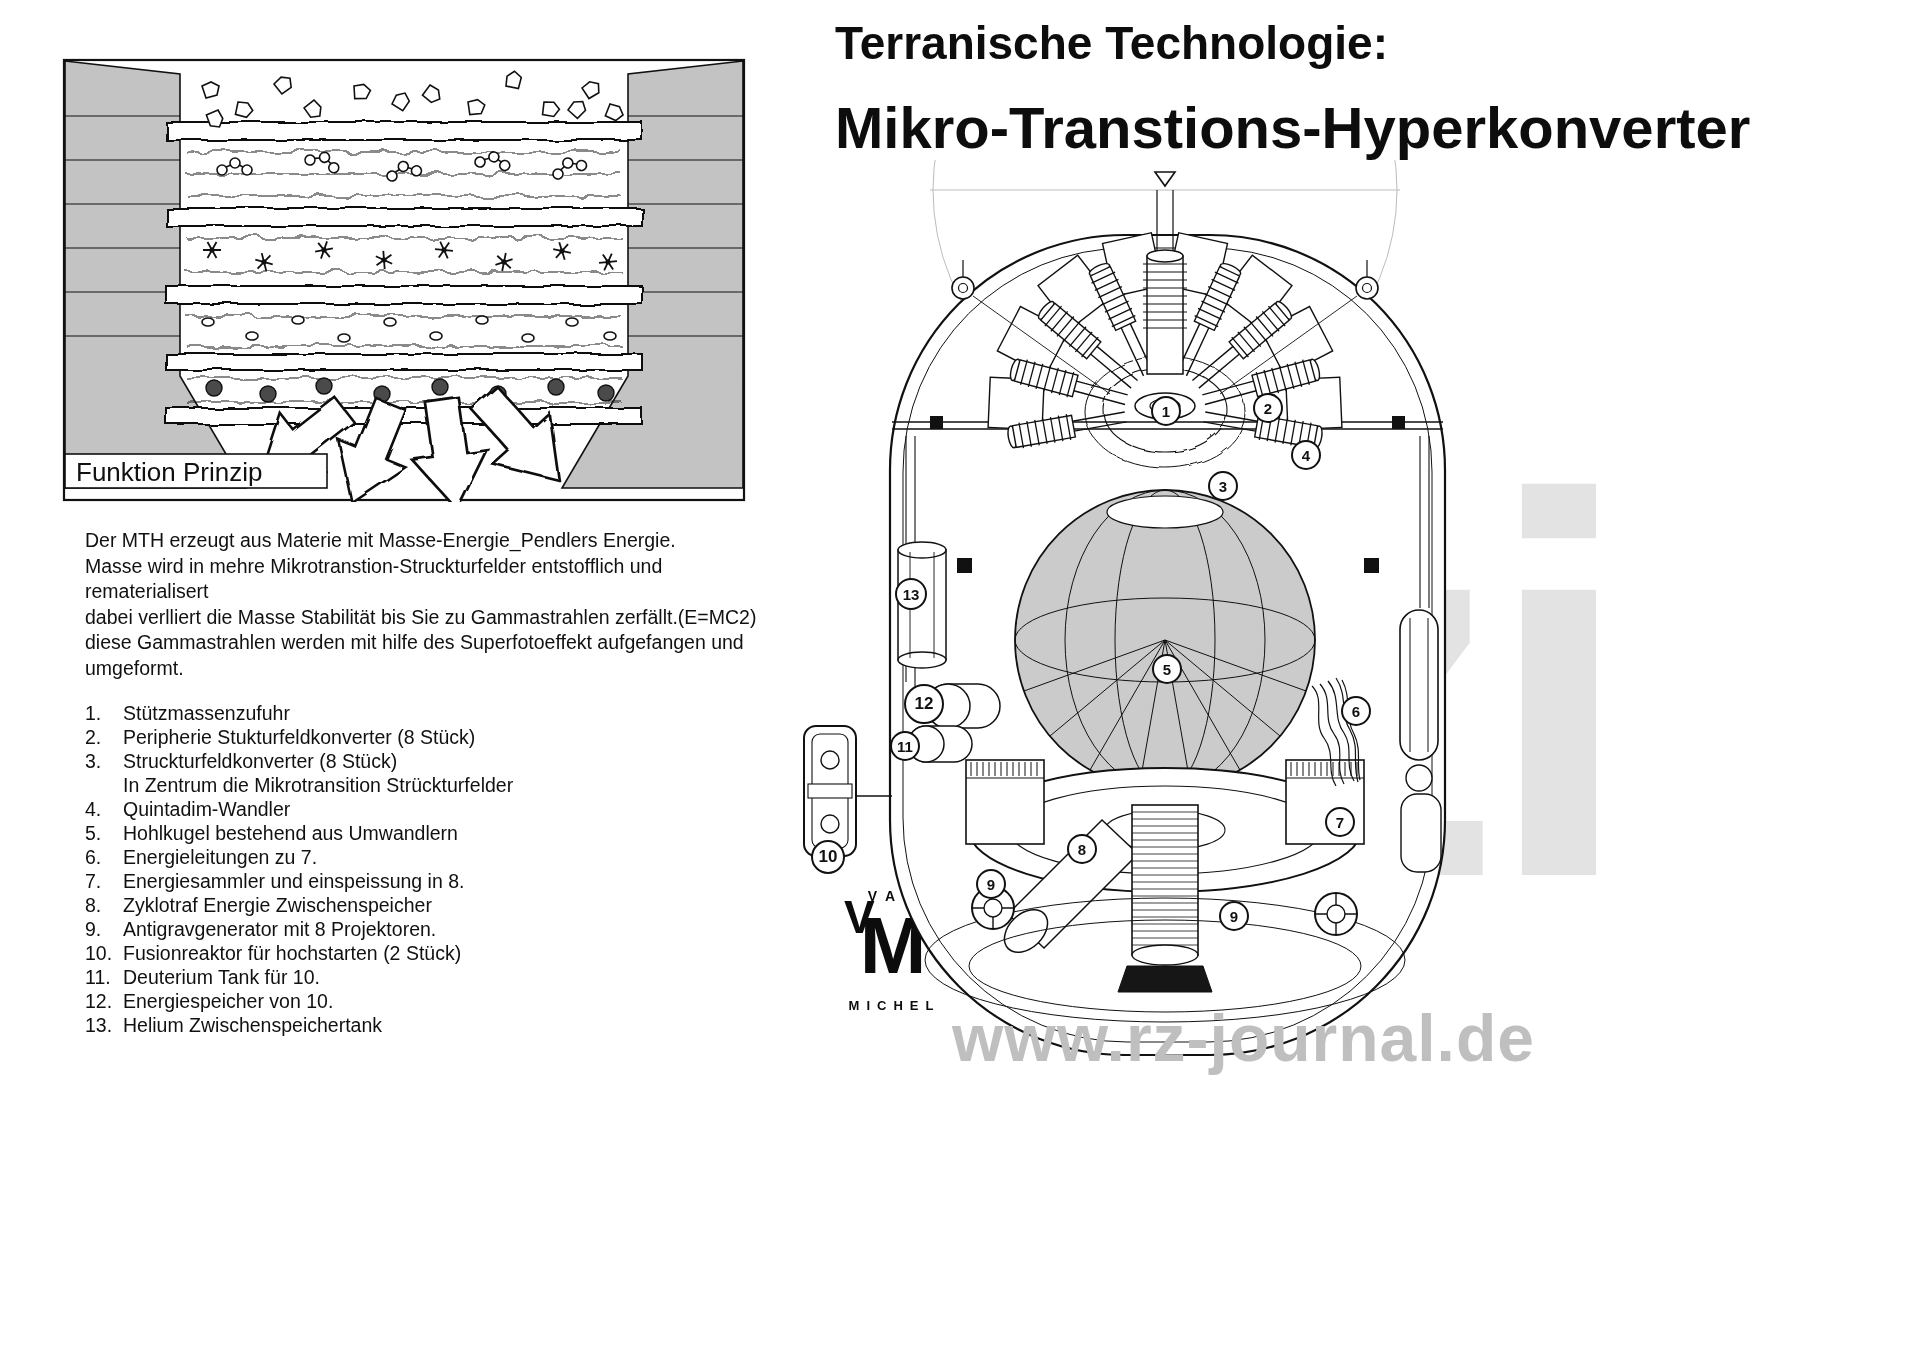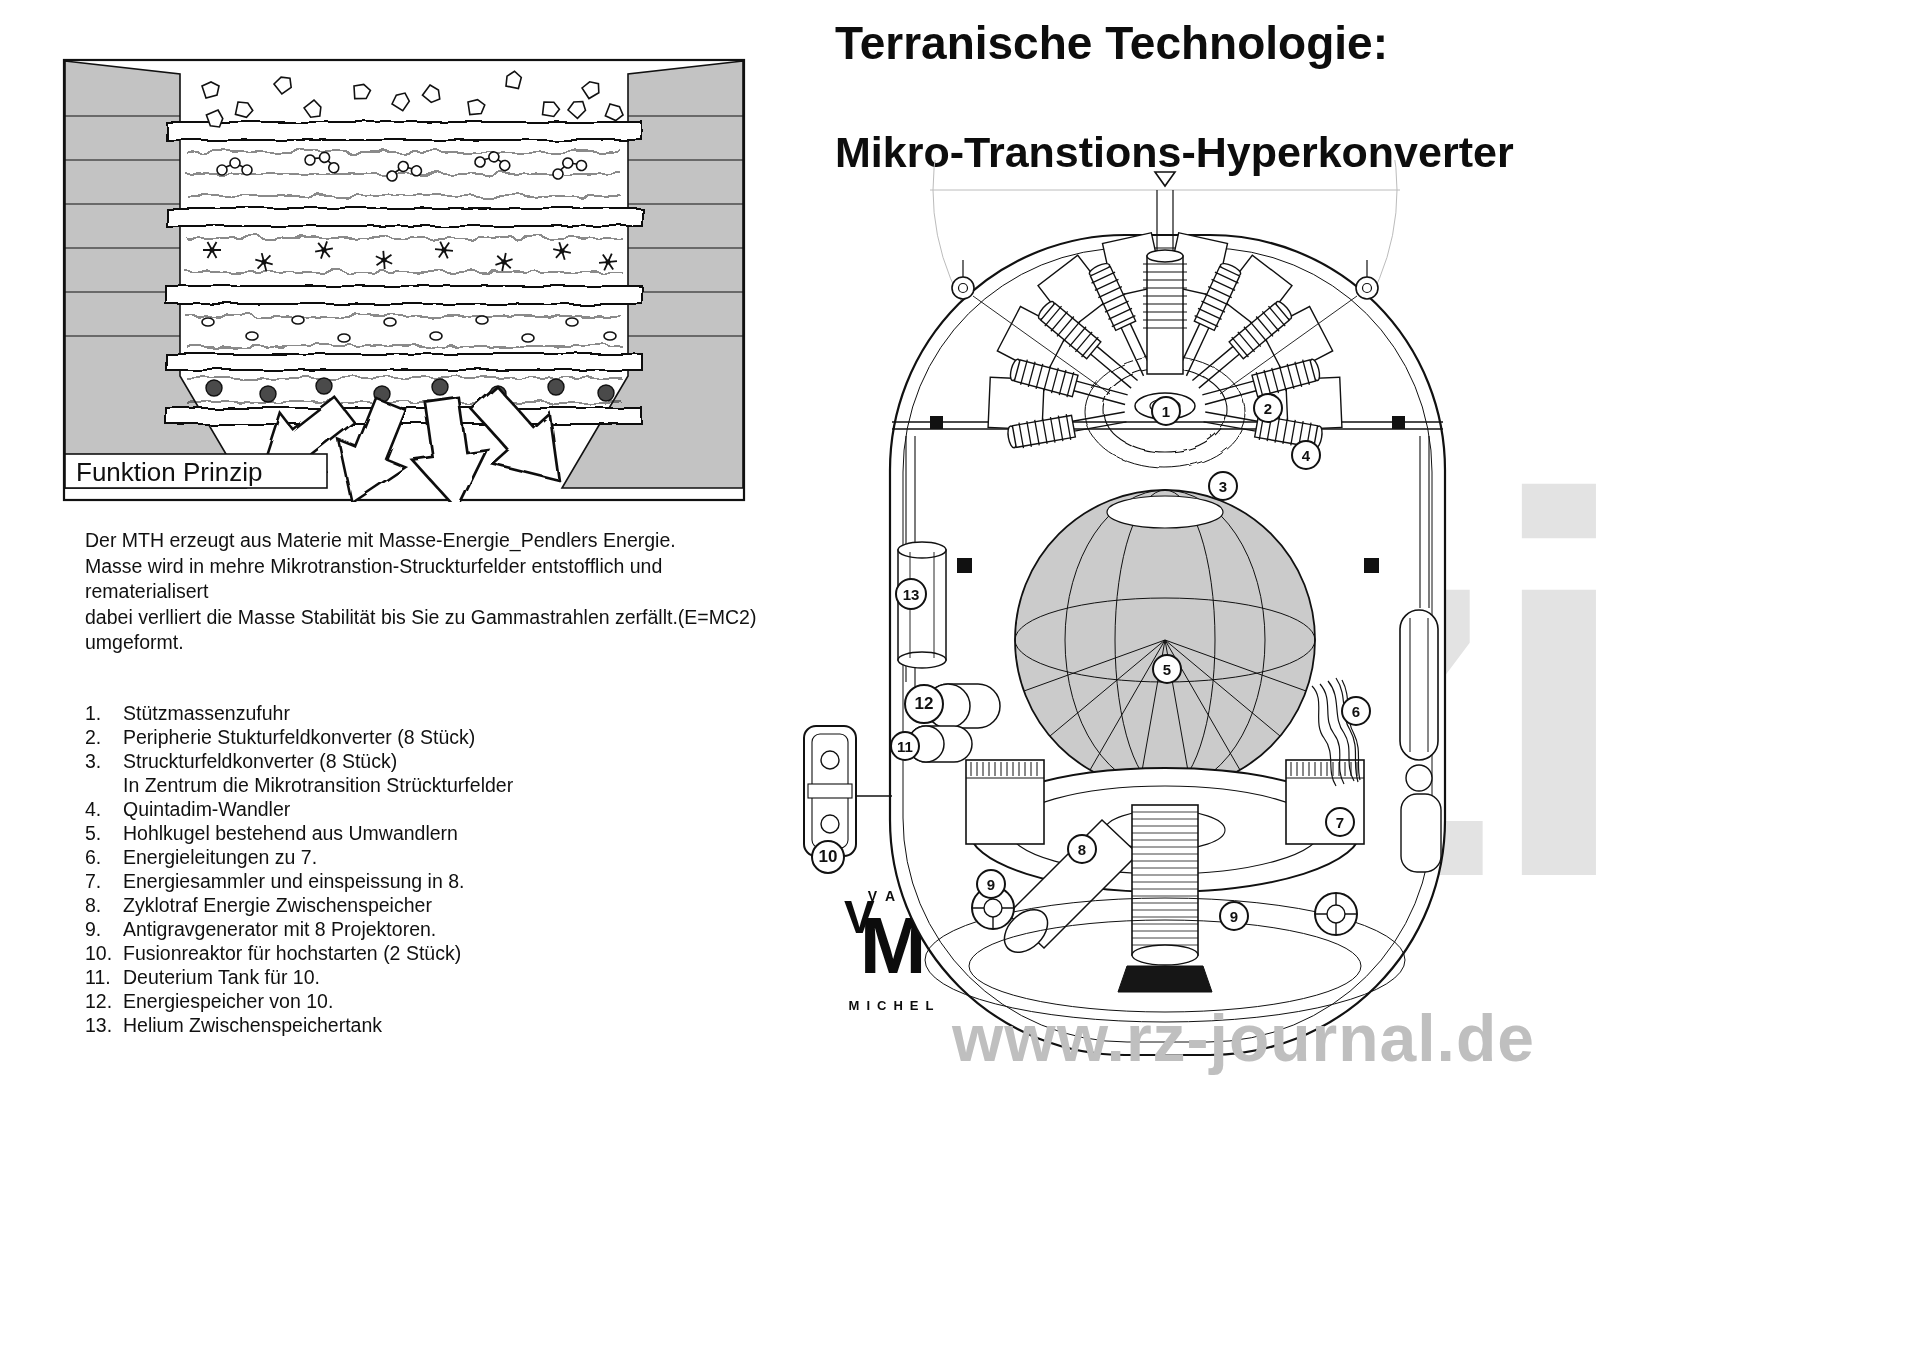--- a/index.html
+++ b/index.html
@@ -20,21 +20,21 @@
   #logo { left:816px; top:888px; width:150px; text-align:center; color:#0c0c0c; }
   #logo .l1 { font-size:14px; font-weight:bold; letter-spacing:9px; padding-left:9px; }
   #logo .mono { position:relative; height:88px; margin-top:2px; }
   #logo .mono .m { font-size:80px; font-weight:bold; line-height:80px; letter-spacing:-4px; }
   #logo .mono .v { position:absolute; left:28px; top:-16px; font-size:46px; font-weight:bold; }
   #logo .l2 { font-size:13px; font-weight:bold; letter-spacing:7px; padding-left:7px; margin-top:4px; }
 
   
   #title { left:835px; top:16px; width:700px; font-weight:bold; color:#0d0d0d; white-space:nowrap; }
   #title .t1 { font-size:46px; }
-  #title .t2 { font-size:43px; margin-top:58px; }
+  #title .t2 { font-size:58px; margin-top:24px; }
 
   #gray-logo { left:1040px; top:440px; font-size:540px; line-height:0.92; font-weight:bold;
                color:#e3e3e3; letter-spacing:-18px; z-index:0; }
   #machine-wrap { left:780px; top:160px; width:700px; height:920px; z-index:1; }
   #callout-layer { left:780px; top:160px; width:700px; height:920px; z-index:2; pointer-events:none; }
   .callout { position:absolute; border:2.5px solid #111; border-radius:50%; background:#fff;
              display:flex; align-items:center; justify-content:center; font-weight:bold;
              font-size:15px; color:#111; }
   #wm-text { left:952px; top:1000px; font-size:66px; font-weight:bold; color:#bfbfbf;
              letter-spacing:1px; z-index:3; white-space:nowrap; }
@@ -166,20 +166,21 @@
         <rect x="3" y="396" width="262" height="34" fill="#fff" stroke="#111" stroke-width="1.6"></rect>
         <text x="14" y="423" font-size="26" fill="#111">Funktion Prinzip</text>
       </g>
     </svg>
   </div>
 
   <div id="desc" class="abs">
       <div>Der MTH erzeugt aus Materie mit Masse-Energie_Pendlers Energie.</div>
       <div>Masse wird in mehre Mikrotranstion-Struckturfelder entstofflich und rematerialisert</div>
       <div>dabei verlliert die Masse Stabilität bis Sie zu Gammastrahlen zerfällt.(E=MC2)</div>
+      <div>diese Gammastrahlen werden mit hilfe des Superfotoeffekt aufgefangen und</div>
       <div>umgeformt.</div>
     </div>
 
   <div id="parts" class="abs">
       <div class="part-item">
         <span class="part-num">1.</span>
         <span class="part-text">Stützmassenzufuhr</span>
       </div>
       <div class="part-item">
         <span class="part-num">2.</span>

